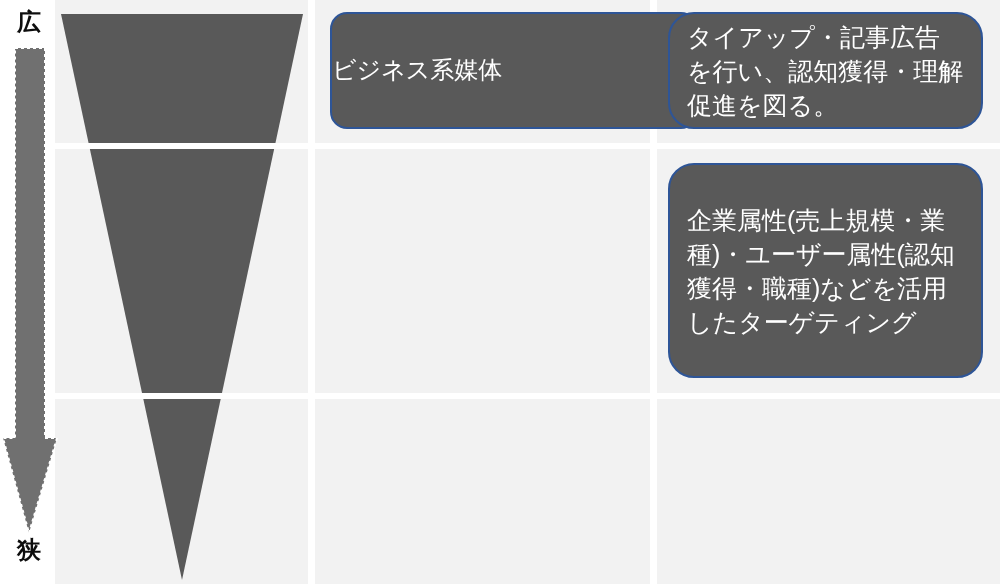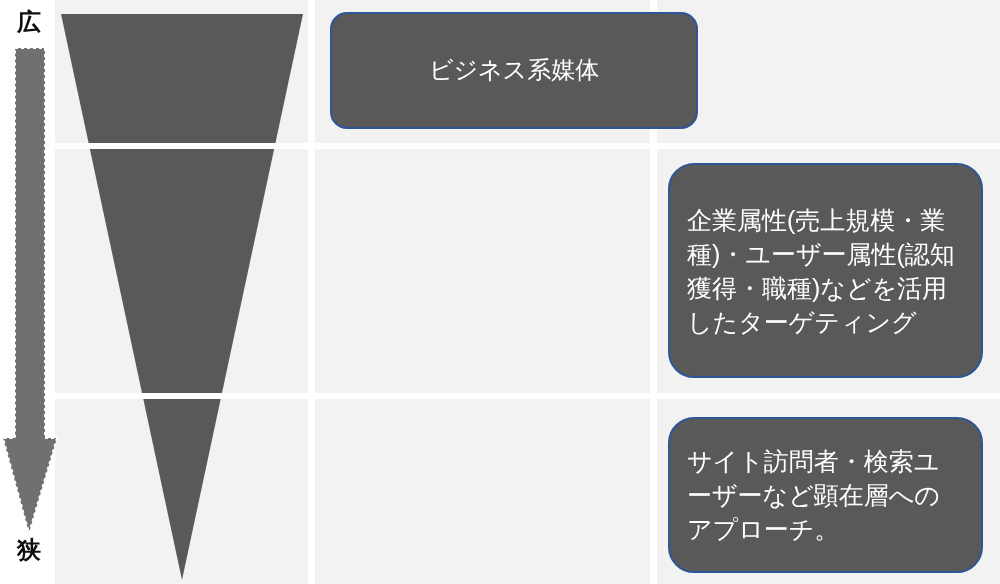--- a/index.html
+++ b/index.html
@@ -36,21 +36,21 @@
   .box{
     position:absolute;
     background:#595959;
     border:2px solid #2e5597;
     border-radius:26px;
     box-sizing:border-box;
     color:#ffffff;
     display:flex;align-items:center;
   }
   .box .txt{width:100%;white-space:pre-line;}
-  .box.channel{left:330px;width:368px;text-align:center;border-radius:17px;}
+  .box.channel{left:330px;width:368px;text-align:left;border-radius:17px;}
   .box.channel .txt{font-size:24px;line-height:1.42;}
   .box.desc{left:668px;width:315px;text-align:left;}
   .box.desc .txt{font-size:25px;line-height:1.36;padding:0 17px;}
   .row1{top:12px;height:117px;}
   .row2{top:163px;height:215px;}
   .row3{top:417px;height:157px;}
   .box.desc.row3{height:156px;}
 </style>
 </head>
 <body>
@@ -71,22 +71,22 @@
   <svg class="arrow-svg" viewBox="0 0 70 584">
     <polygon points="15,48 45,48 45,438 57,438 29,533 3,438 15,438" stroke-width="2" stroke-dasharray="3,3" stroke="#ffffff" fill="#707070"></polygon>
   </svg>
 
   <div class="axis-label top">広</div>
   <div class="axis-label bottom">狭</div>
 
   <div class="box channel row1">
     <div class="txt">ビジネス系媒体</div>
   </div>
+  <div class="box desc row1">
+    <div class="txt">タイアップ・記事広告を行い、認知獲得・理解促進を図る。</div>
+  </div>
 
   <div class="box desc row2">
     <div class="txt">企業属性(売上規模・業種)・ユーザー属性(認知獲得・職種)などを活用したターゲティング</div>
   </div>
 
-  <div class="box desc row3">
-    <div class="txt">サイト訪問者・検索ユーザーなど顕在層へのアプローチ。</div>
-  </div>
 
 </div>
 
 </body></html>

